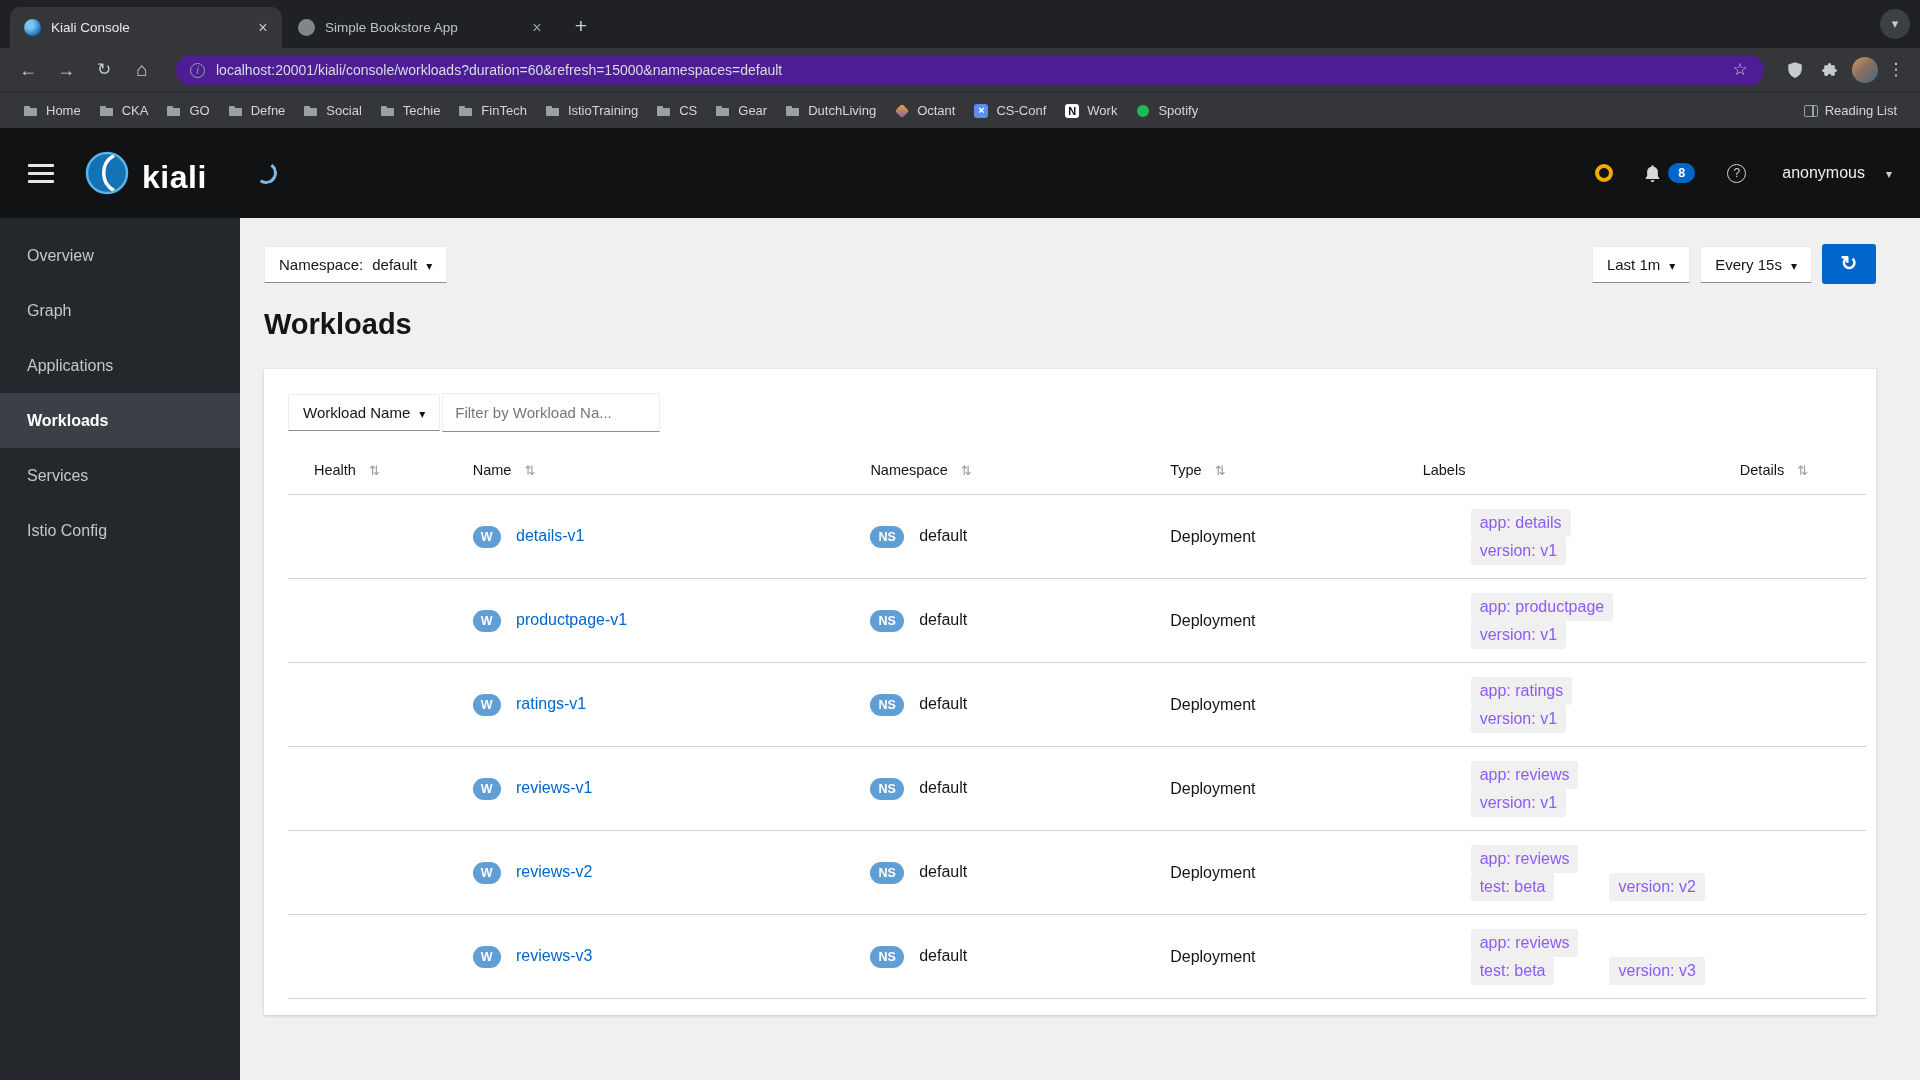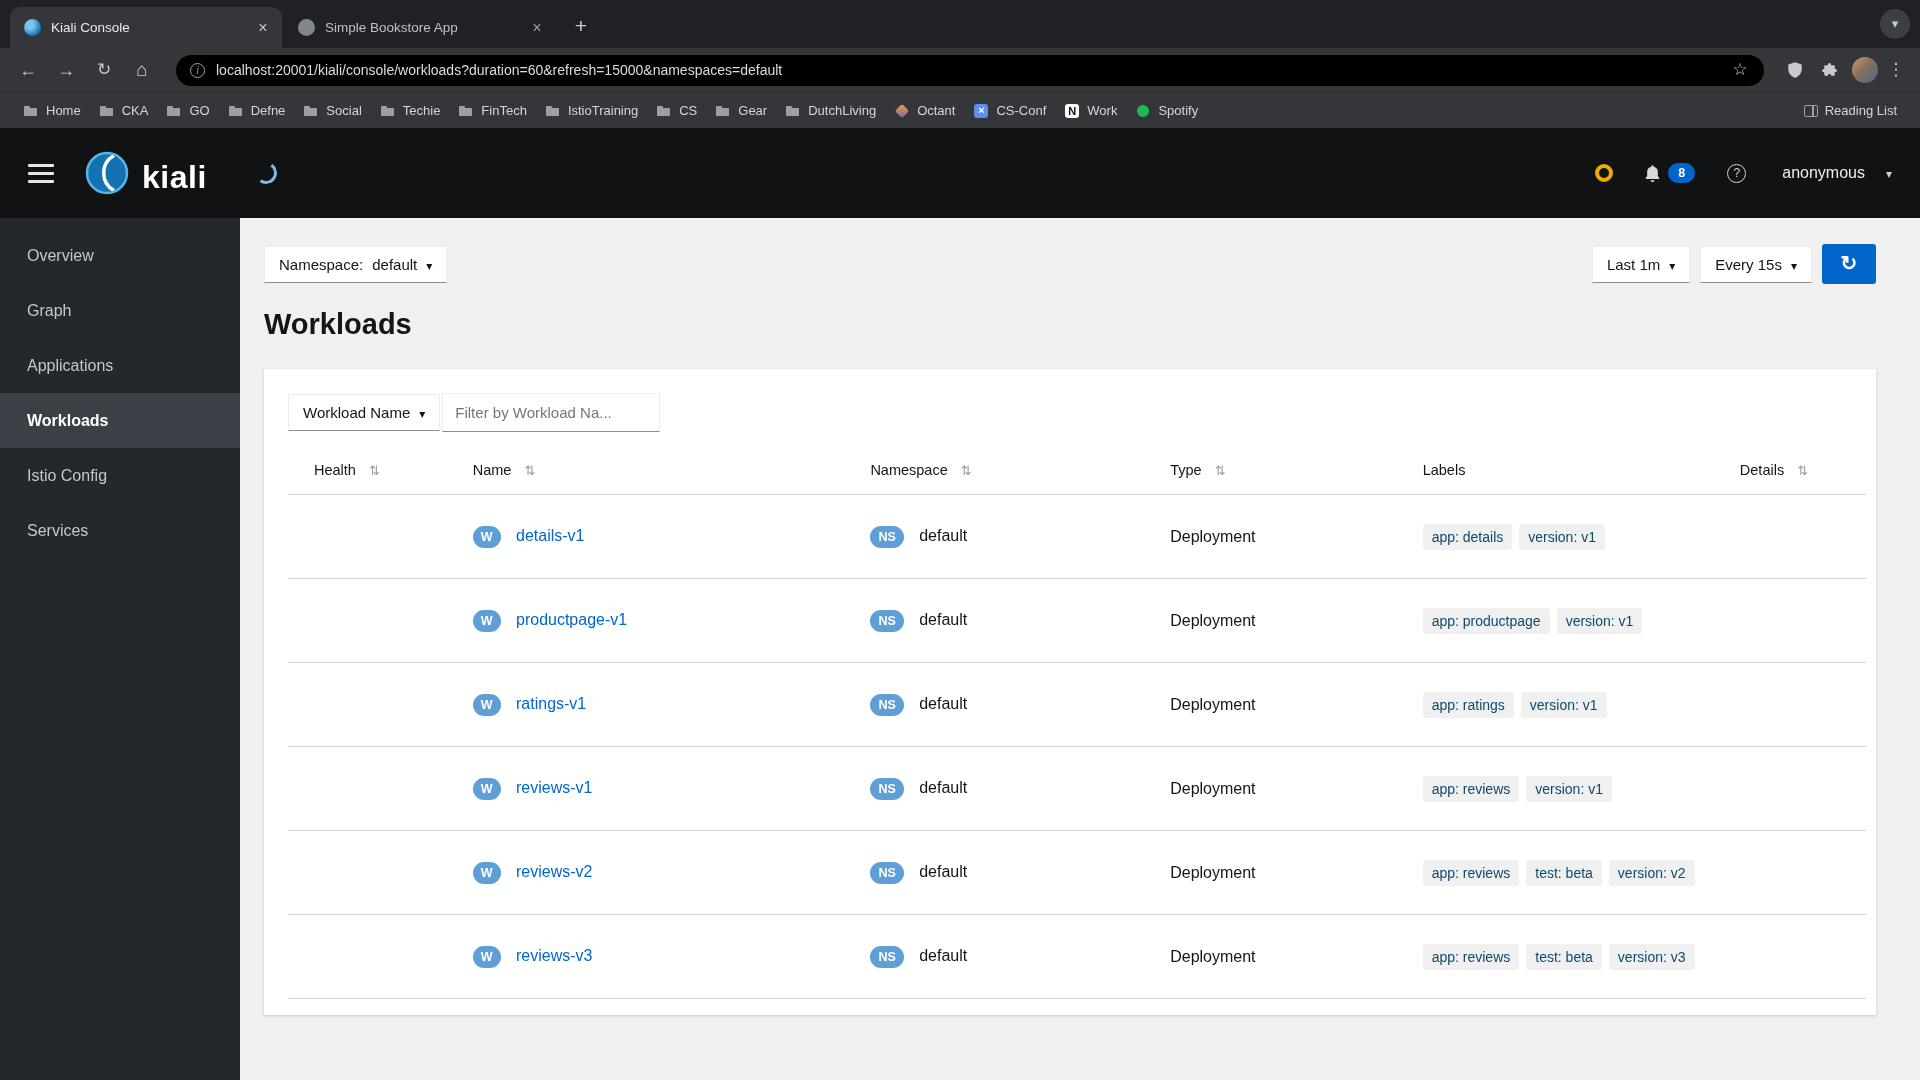--- a/index.html
+++ b/index.html
@@ -22,21 +22,21 @@
   .tab-search{position:absolute;right:10px;top:9px;width:30px;height:30px;border-radius:50%;background:#3c4043;cursor:pointer;}
   .tab-search::after{content:"▾";position:absolute;inset:0;text-align:center;line-height:29px;font-size:13px;color:#c7cbd1;}
 
   .chrome-toolbar{height:44px;background:#35363a;display:flex;align-items:center;padding:0 14px;}
   .nav-btn{width:28px;height:28px;margin-right:10px;position:relative;flex:none;cursor:pointer;}
   .nav-btn::after{position:absolute;inset:0;text-align:center;line-height:28px;font-size:18px;color:#c7cbd1;}
   .i-back::after{content:"←";}
   .i-forward::after{content:"→";}
   .i-reload::after{content:"↻";font-size:17px;}
   .i-home::after{content:"⌂";font-size:19px;}
-  .omnibox{flex:1;height:31px;background:#000000;border-radius:16px;display:flex;align-items:center;padding:0 14px;margin:0 10px;min-width:0;cursor:text;}
+  .omnibox{flex:1;height:31px;background:#4c1d95;border-radius:16px;display:flex;align-items:center;padding:0 14px;margin:0 10px;min-width:0;cursor:text;}
   .info-icon{width:15px;height:15px;border:1.5px solid #9aa0a6;border-radius:50%;position:relative;flex:none;margin-right:11px;cursor:pointer;}
   .info-icon::after{content:"i";position:absolute;inset:0;text-align:center;line-height:13px;font-size:10px;color:#9aa0a6;font-style:italic;}
   .url-text{color:#dadce0;font-size:14px;white-space:nowrap;overflow:hidden;flex:1;}
   .star-icon{position:relative;width:20px;height:20px;flex:none;margin-left:8px;cursor:pointer;}
   .star-icon::after{content:"☆";position:absolute;inset:0;text-align:center;line-height:20px;font-size:17px;color:#c7cbd1;}
   .tb-icon{width:26px;height:28px;display:flex;align-items:center;justify-content:center;margin-left:8px;flex:none;cursor:pointer;}
   .avatar{width:26px;height:26px;border-radius:50%;background:linear-gradient(135deg,#caa06a 0%,#8a6f5c 45%,#44688f 100%);margin-left:10px;flex:none;cursor:pointer;}
   .menu-dots{width:20px;height:28px;position:relative;margin-left:8px;flex:none;cursor:pointer;}
   .menu-dots::after{content:"⋮";position:absolute;inset:0;text-align:center;line-height:28px;font-size:17px;color:#c7cbd1;}
 
@@ -93,21 +93,21 @@
   .workloads-table{width:100%;border-collapse:collapse;table-layout:fixed;}
   col.c-health{width:11.2%;} col.c-name{width:25.2%;} col.c-ns{width:19%;}
   col.c-type{width:16%;} col.c-labels{width:20.1%;} col.c-details{width:8.5%;}
   .workloads-table th{text-align:left;font-size:14.5px;font-weight:normal;color:#151515;padding:8px 8px 16px;border-bottom:1px solid #d2d2d2;cursor:pointer;}
   .workloads-table th:first-child,.workloads-table td:first-child{padding-left:26px;}
   .sort-icon{margin-left:9px;color:#9a9a9a;font-size:13px;font-weight:normal;display:inline-block;}
   .sort-icon::after{content:"⇅";}
   .workloads-table td{height:84px;vertical-align:middle;padding:0 8px;border-bottom:1px solid #d2d2d2;font-size:16px;color:#151515;}
   .wl-link{color:var(--c-primary,#0066cc);text-decoration:none;cursor:pointer;}
   .pf-badge{display:inline-block;min-width:24px;text-align:center;background:var(--c-badge,#5f9fd6);color:#fff;font-size:12.5px;font-weight:bold;padding:4px 8px;border-radius:12px;margin-right:11px;}
-  .chip{display:inline-block;background:#f0f0f0;color:#0c4a6e;font-size:14px;padding:5px 9px;border-radius:3px;margin-right:7px;white-space:nowrap;}
+  .chip{display:inline-block;background:#f0f0f0;color:#8b5cf6;font-size:16px;padding:5px 9px;border-radius:3px;margin-right:7px;white-space:nowrap;margin-left:48px;}
 </style>
 </head>
 <body>
 
 <div class="tab-strip">
   <div class="tab active">
     <span class="favicon kiali-favicon"></span>
     <span class="tab-title">Kiali Console</span>
     <span class="tab-close"></span>
   </div>
@@ -272,25 +272,25 @@
 
       <div class="nav-item">
         <span>Applications</span>
       </div>
 
       <div class="nav-item active">
         <span>Workloads</span>
       </div>
 
       <div class="nav-item">
+        <span>Services</span>
+      </div>
+
+      <div class="nav-item">
         <span>Istio Config</span>
-      </div>
-
-      <div class="nav-item">
-        <span>Services</span>
       </div>
 
   </nav>
 
   <main class="content">
     <div class="content-toolbar">
       <div class="pf-select">
         <span>Namespace:</span>
         <span>default</span>
         <span class="caret-dark"></span>

